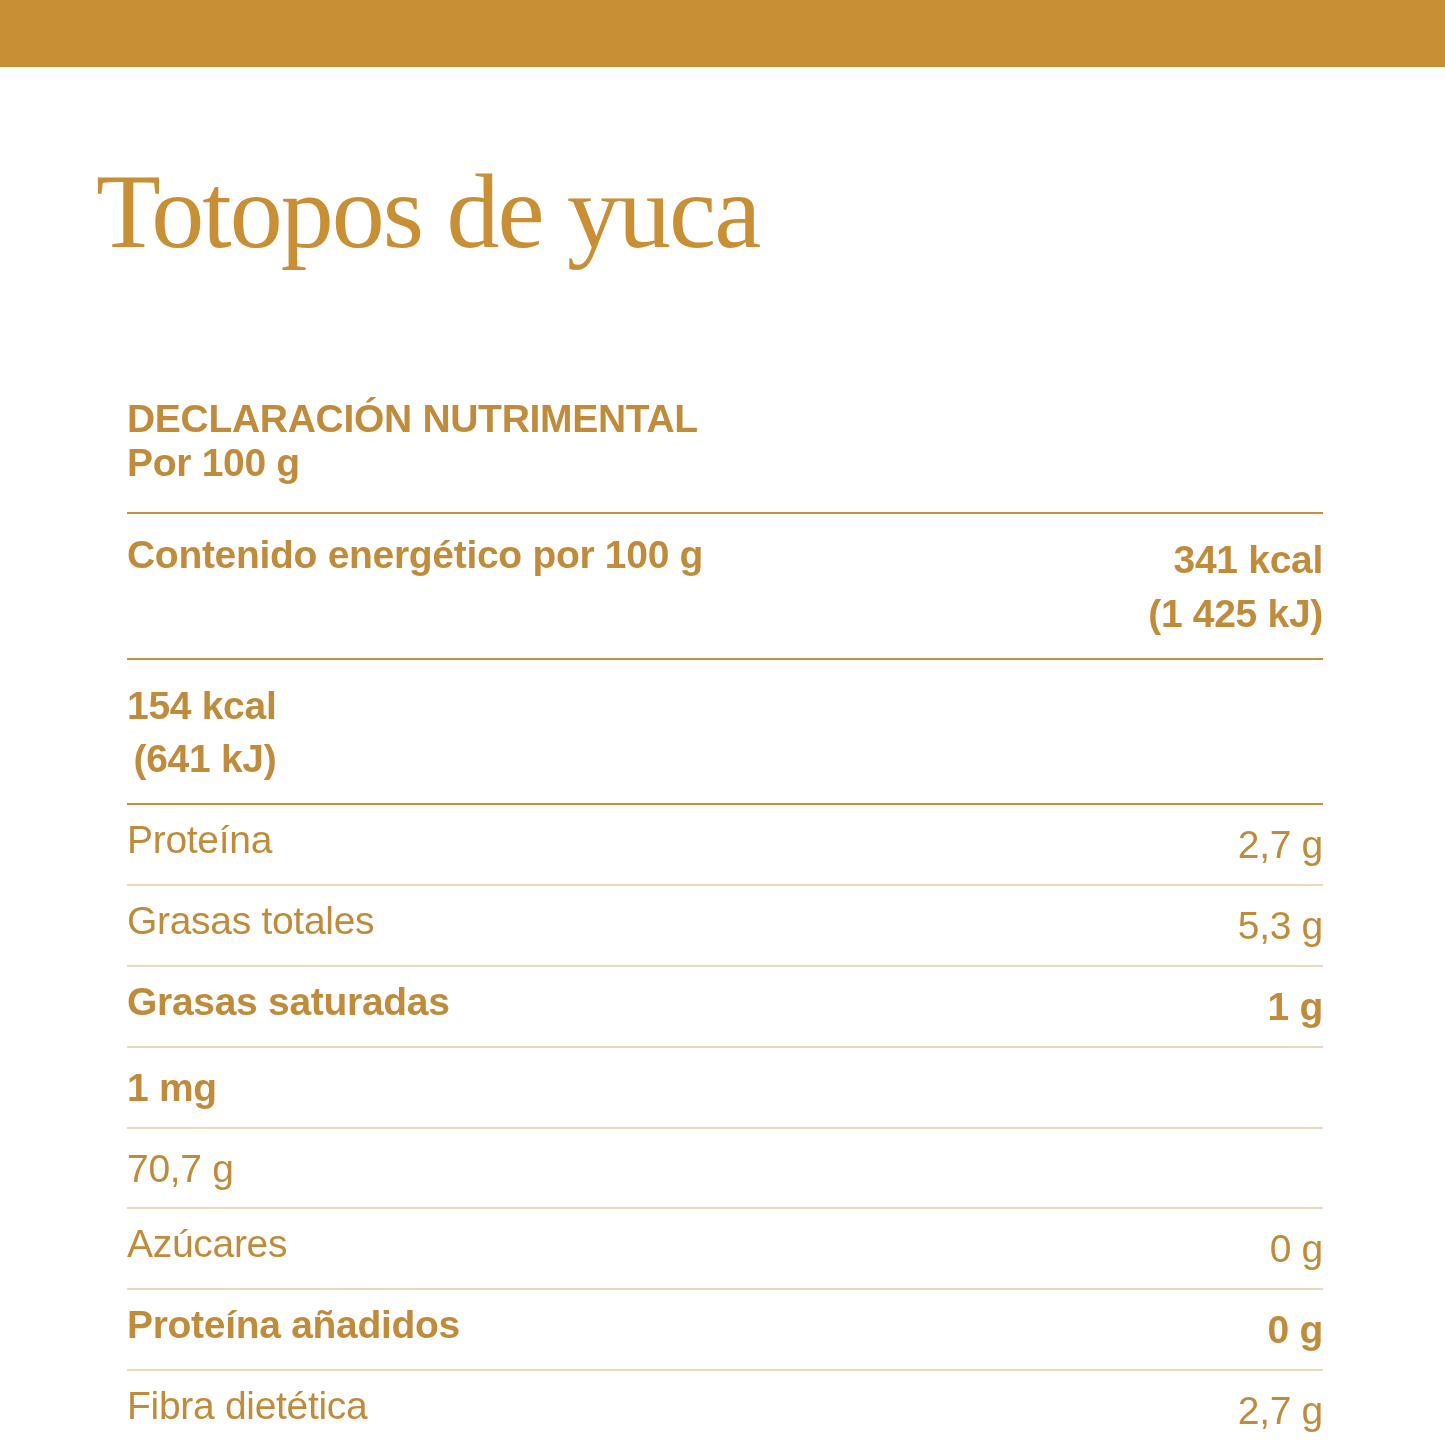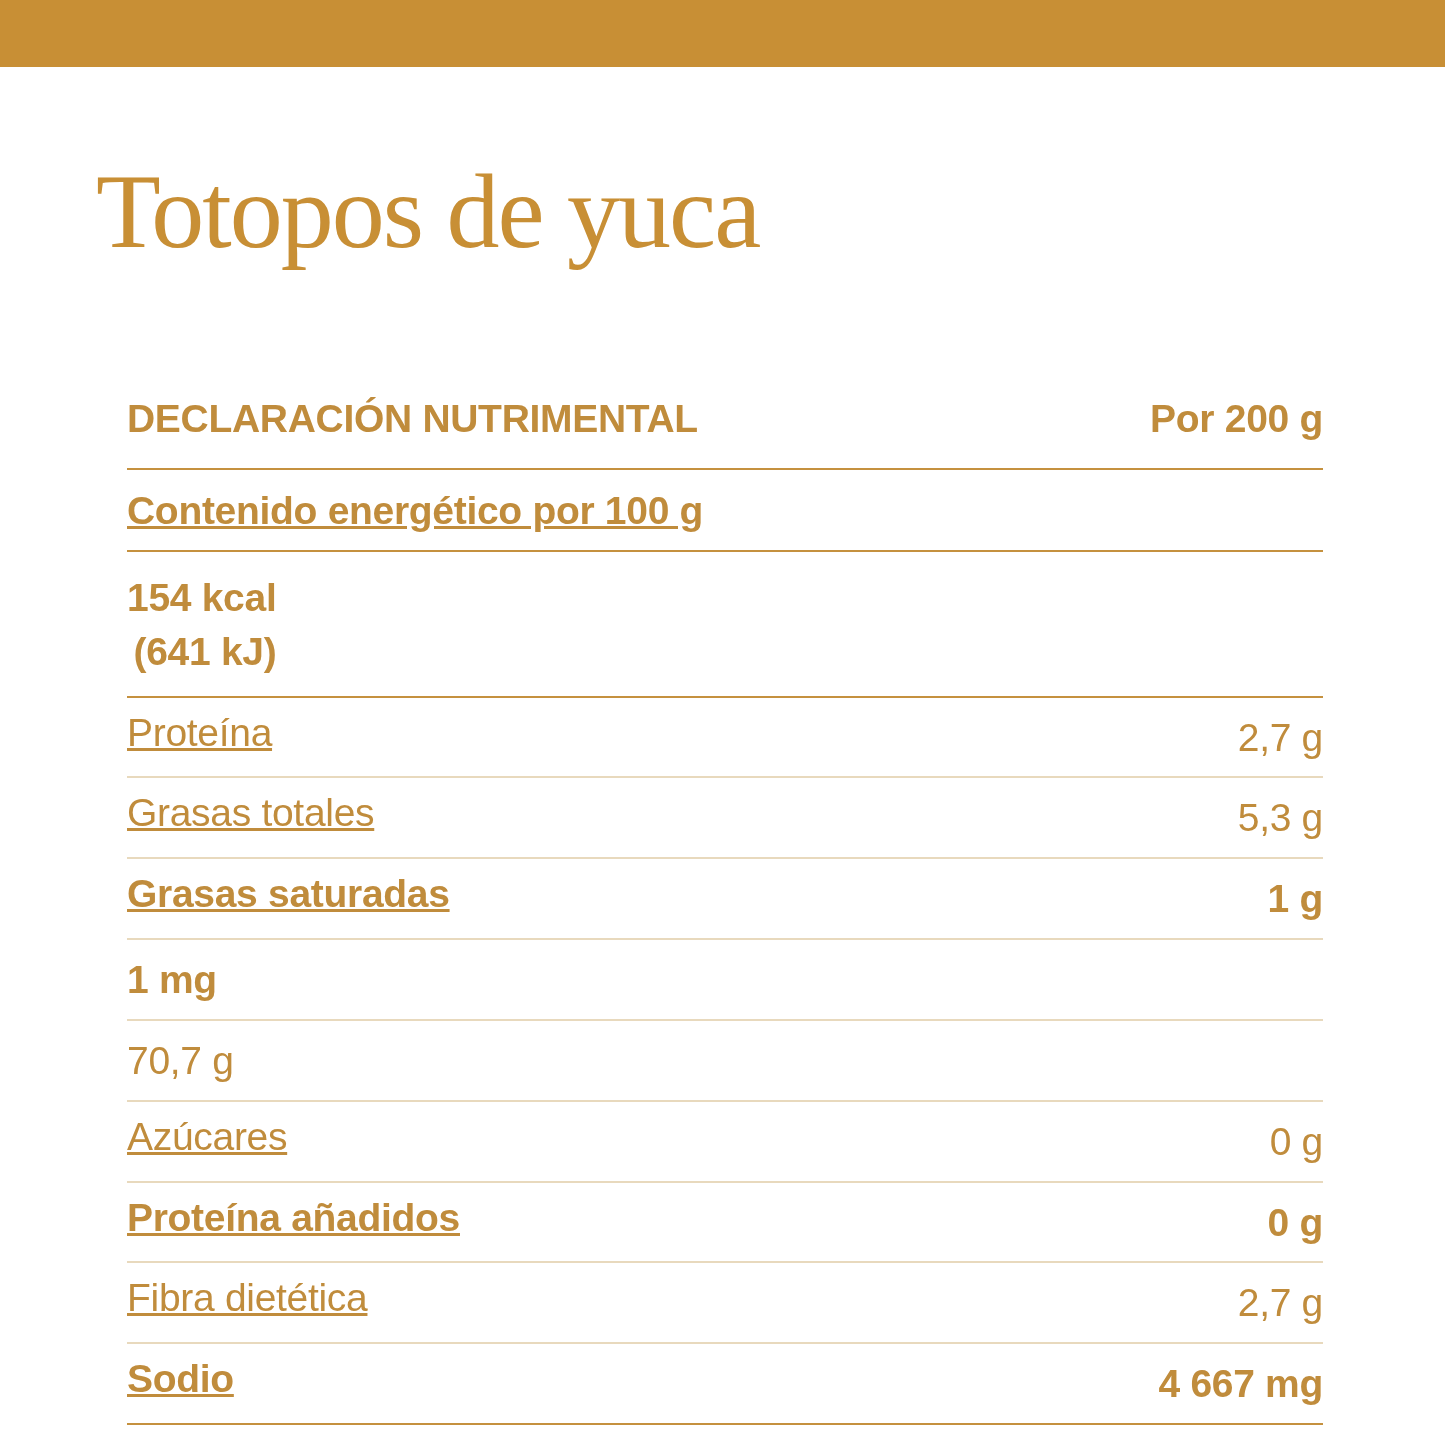--- a/index.html
+++ b/index.html
@@ -37,50 +37,53 @@
   }
   .t-row{
     display:flex;
     justify-content:space-between;
     align-items:flex-start;
   }
   .t-header{
     font-weight:bold;
     padding-bottom:27px;
     border-bottom:2px solid var(--line-strong);
+    flex-direction:column;
   }
   .row{
     padding:13px 0 12px 0;
     border-bottom:2px solid var(--line-light);
   }
   .row.strong{
     border-bottom-color:var(--line-strong);
   }
   .row.energy{
     padding:19px 0 17px 0;
   }
-  .row .label{ text-align:right;text-decoration:underline; }
+  .row .label{ text-align:right; }
   .row .value{ text-align:right; line-height:1.38; white-space:pre-line; }
   .bold{ font-weight:bold; }
 </style>
 </head>
 <body>
 
 <div class="top-bar"></div>
 
 <h1 class="page-title">Totopos de yuca</h1>
 
 <div class="nutrition-table">
   <div class="t-row t-header">
     <span>DECLARACIÓN NUTRIMENTAL</span>
-    <span>Por 200 g</span>
+    <span>Por 100 g</span>
   </div>
   <div id="rows-container">
   <div class="t-row row strong energy">
     <span class="label bold">Contenido energético por 100 g</span>
+    <span class="value bold">341 kcal
+(1 425 kJ)</span>
   </div>
 
   <div class="t-row row strong energy">
     <span class="value bold">154 kcal
 (641 kJ)</span>
   </div>
 
   <div class="t-row row">
     <span class="label">Proteína</span>
     <span class="value">2,7 g</span>

